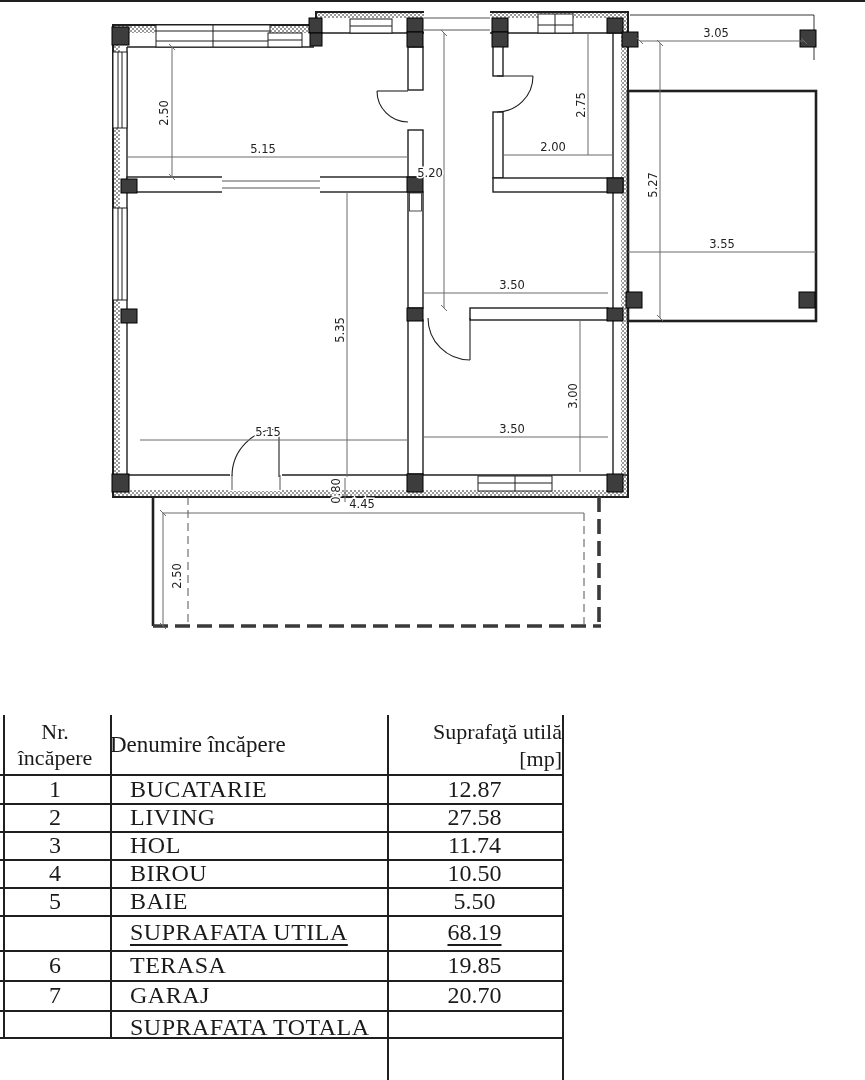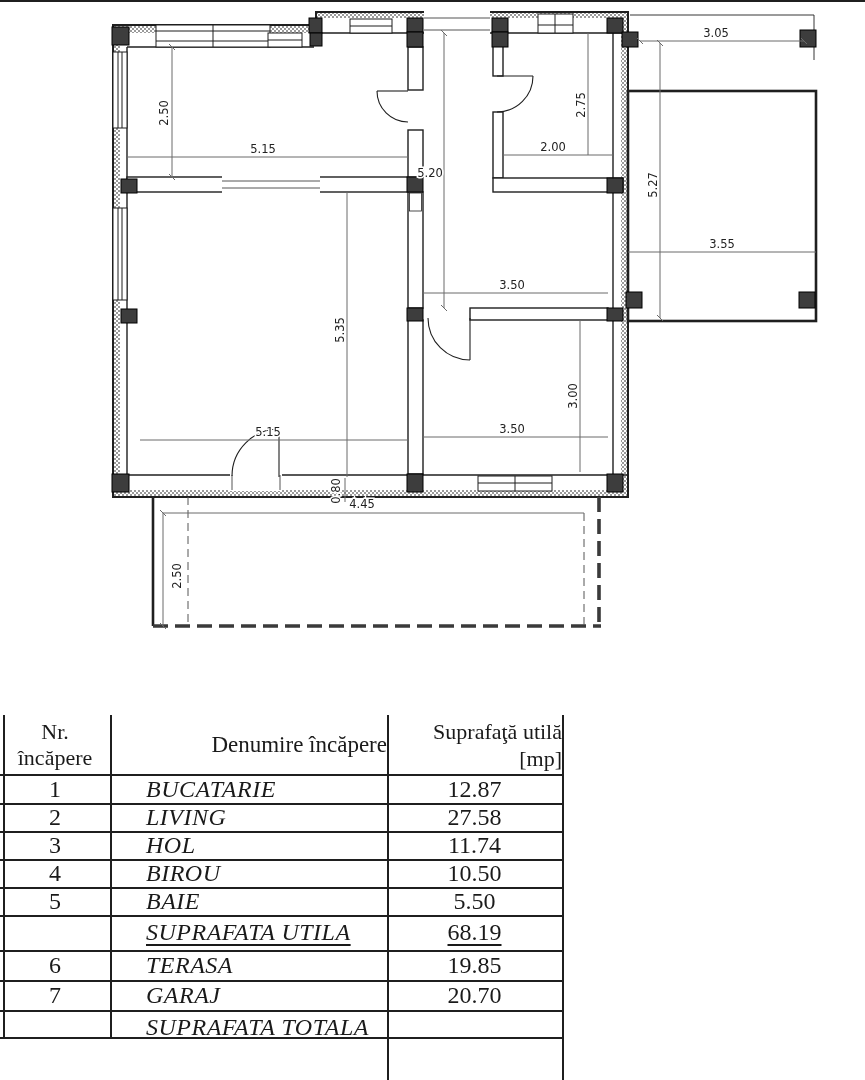--- a/index.html
+++ b/index.html
@@ -3,24 +3,24 @@
 <meta charset="utf-8">
 <style>
   html,body{margin:0;padding:0;background:#ffffff;}
   .page{position:relative;width:865px;height:1080px;background:#fff;overflow:hidden;
         font-family:"Liberation Serif", serif;color:#1a1a1a;}
   .plan{position:absolute;left:0;top:0;}
   
   .tline{position:absolute;background:#1f1f1f;}
   .trow{position:absolute;left:0;width:638px;display:grid;grid-template-columns:110px 277px 175px;align-items:center;}
   .c-nr{text-align:center;font-size:24px;}
-  .c-name{text-align:left;padding-left:36px;font-size:24px;letter-spacing:.5px;font-style:italic;}
+  .c-name{text-align:left;padding-left:20px;font-size:24px;letter-spacing:.5px;}
   .c-area{text-align:center;font-size:24px;}
   .hdr .h1{font-size:22px;text-align:center;line-height:26px;}
-  .hdr .h2{font-size:23px;text-align:right;}
+  .hdr .h2{font-size:23px;text-align:left;}
   .hdr .h3{font-size:22px;text-align:right;line-height:27px;}
   .u{text-decoration:underline;text-underline-offset:4px;}
   svg text{font-family:"DejaVu Sans", sans-serif;font-size:11.5px;fill:#222;
            paint-order:stroke;stroke:#fff;stroke-width:3px;}
 </style>
 </head>
 <body>
 
 <div class="page">
 

